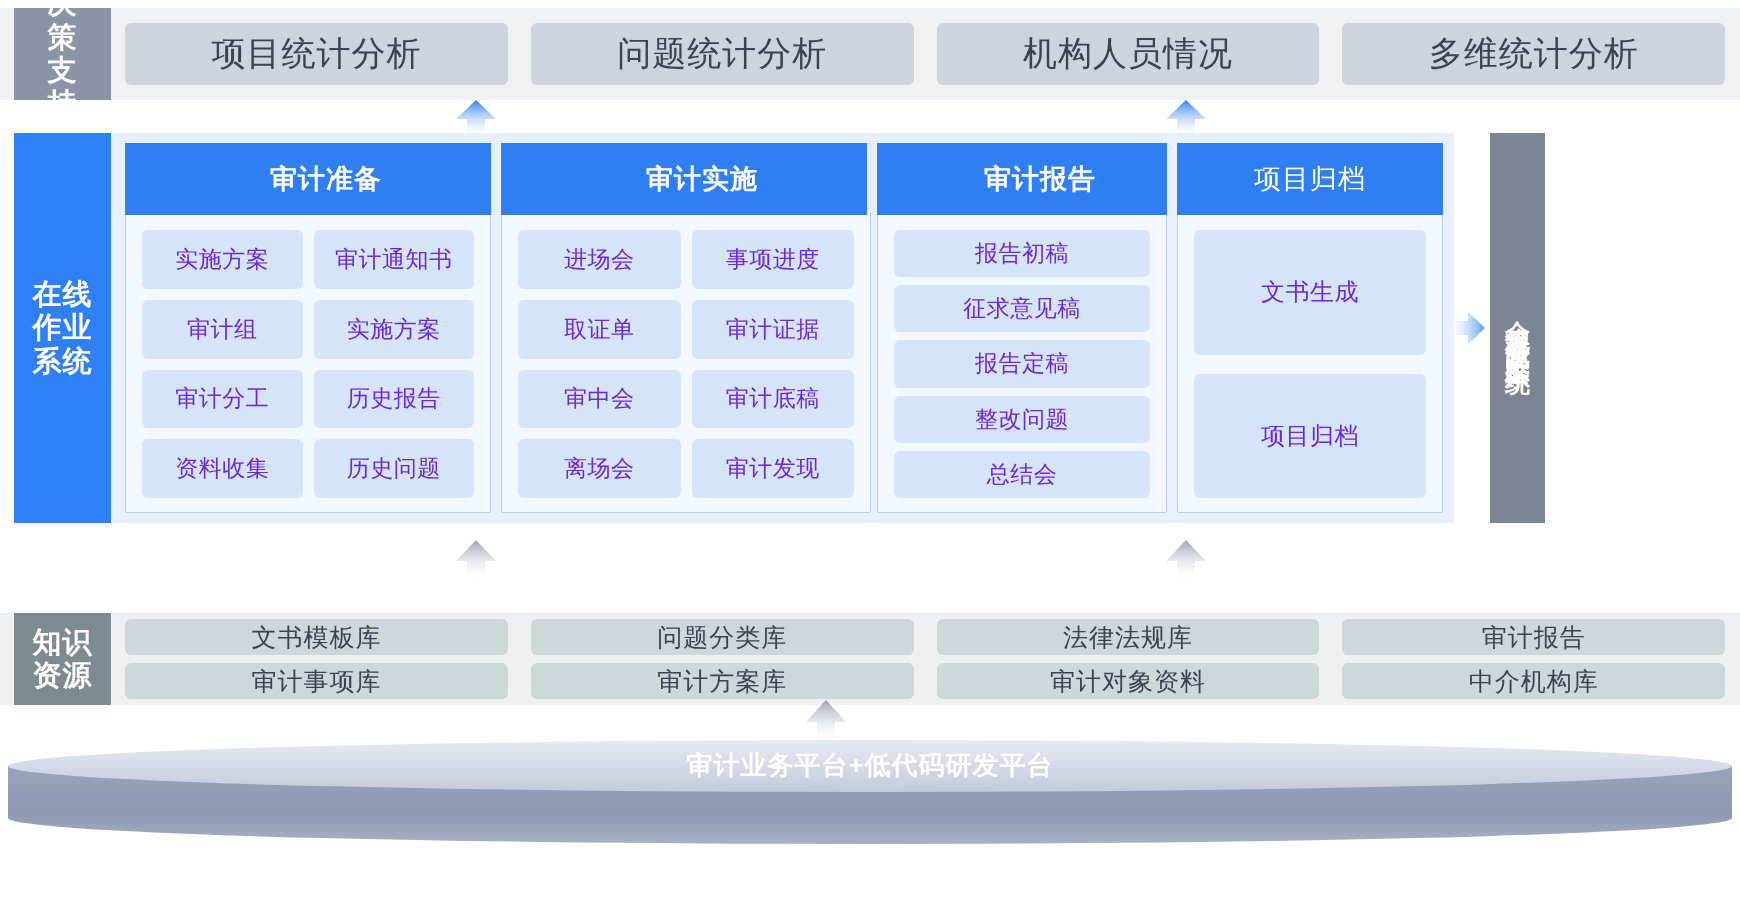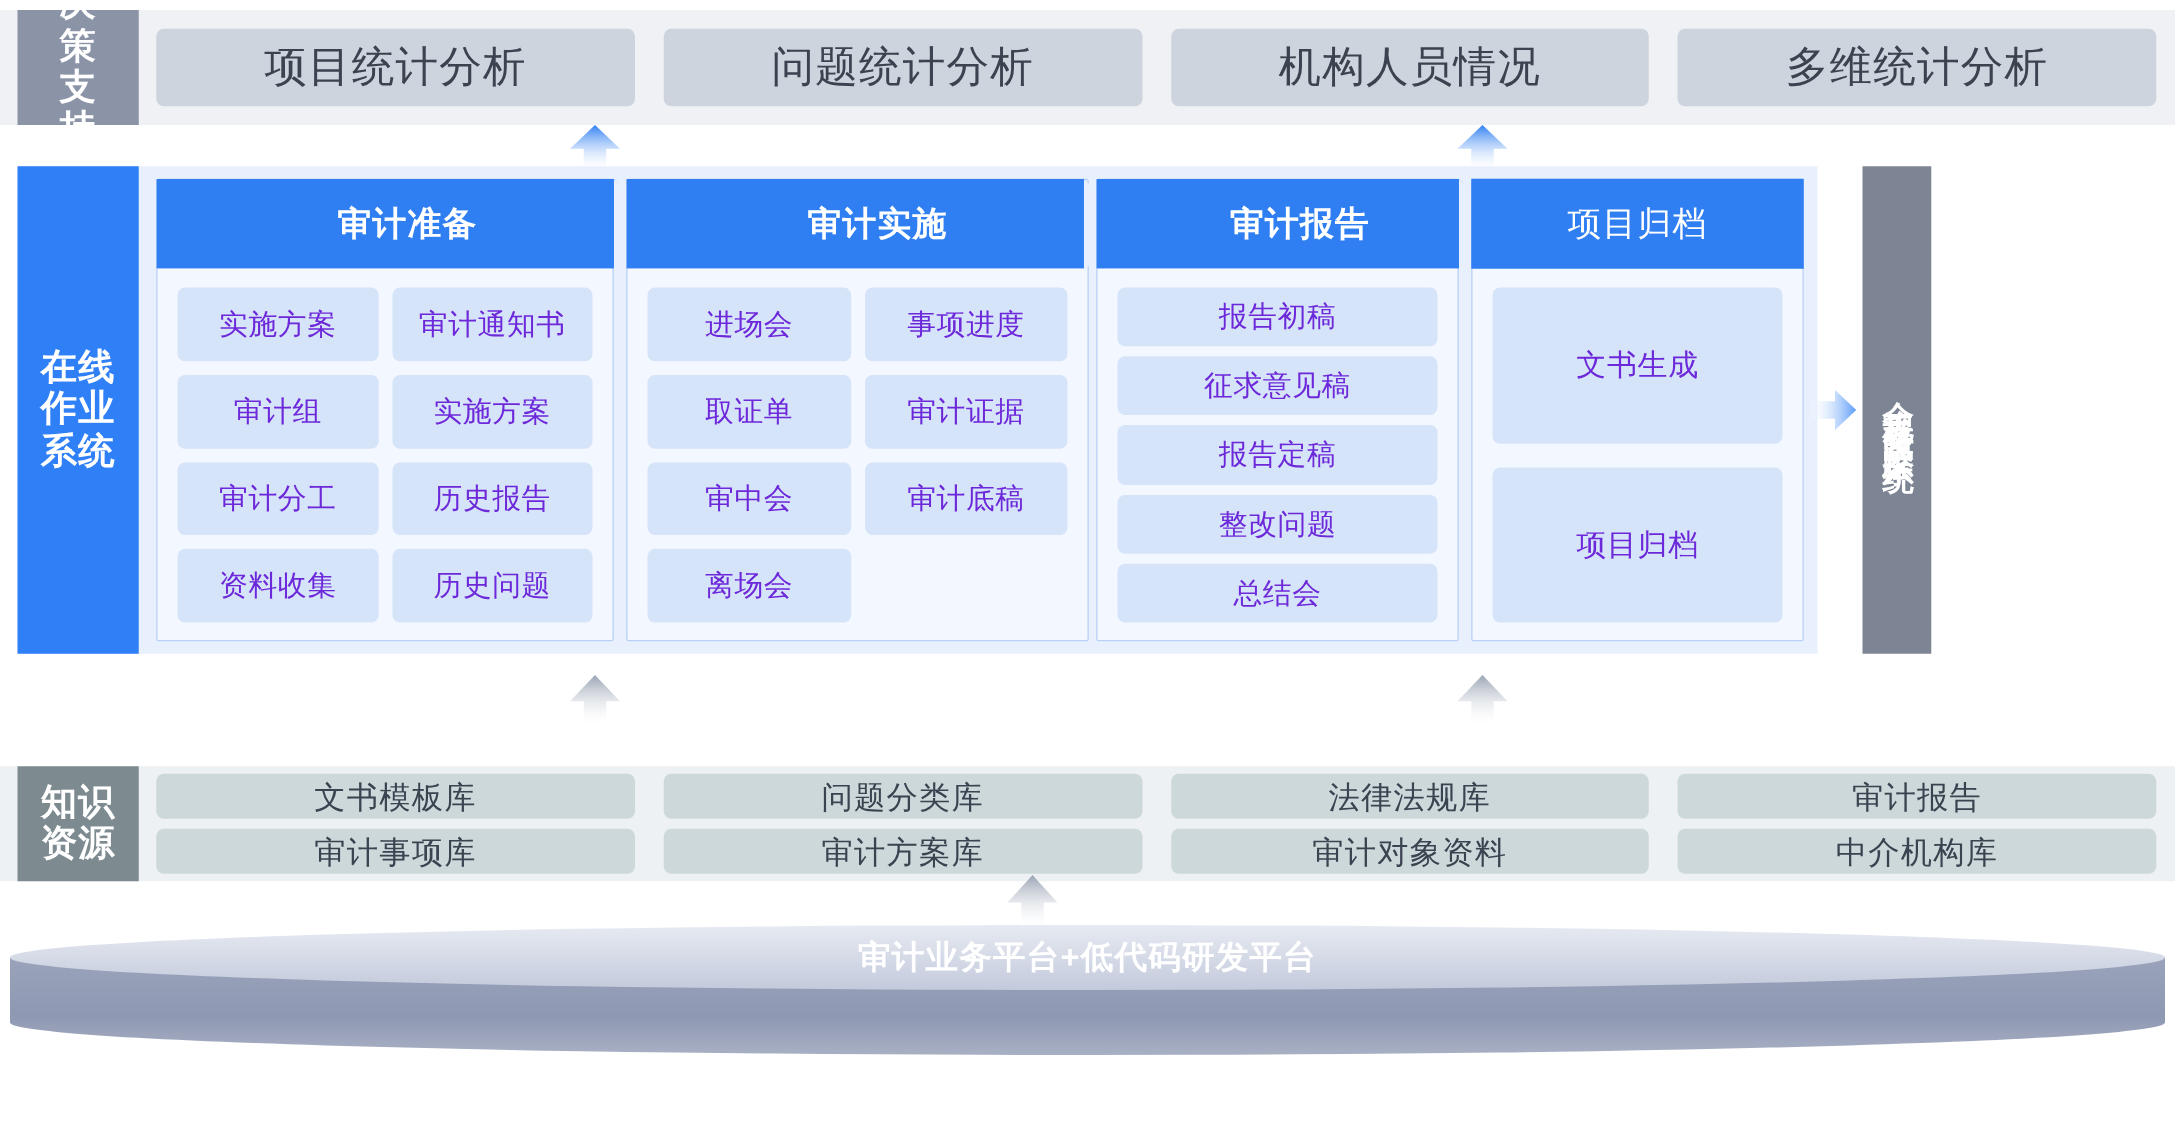--- a/index.html
+++ b/index.html
@@ -208,20 +208,21 @@
       <div class="phase-head pointed" style="width:402px;">审计实施</div>
       <div class="phase-body">
         <div class="tile-grid2">
           <div class="tile">进场会</div>
           <div class="tile">事项进度</div>
           <div class="tile">取证单</div>
           <div class="tile">审计证据</div>
           <div class="tile">审中会</div>
           <div class="tile">审计底稿</div>
           <div class="tile">离场会</div>
+          <div class="tile">审计发现</div>
         </div>
       </div>
     </div>
     <div class="chev-gap" style="left:742px;"></div>
 
     <div class="phase" style="left:752px; width:290px;">
       <div class="phase-head pointed" style="width:326px;">审计报告</div>
       <div class="phase-body">
         <div class="tile-grid1">
           <div class="tile">报告初稿</div>

